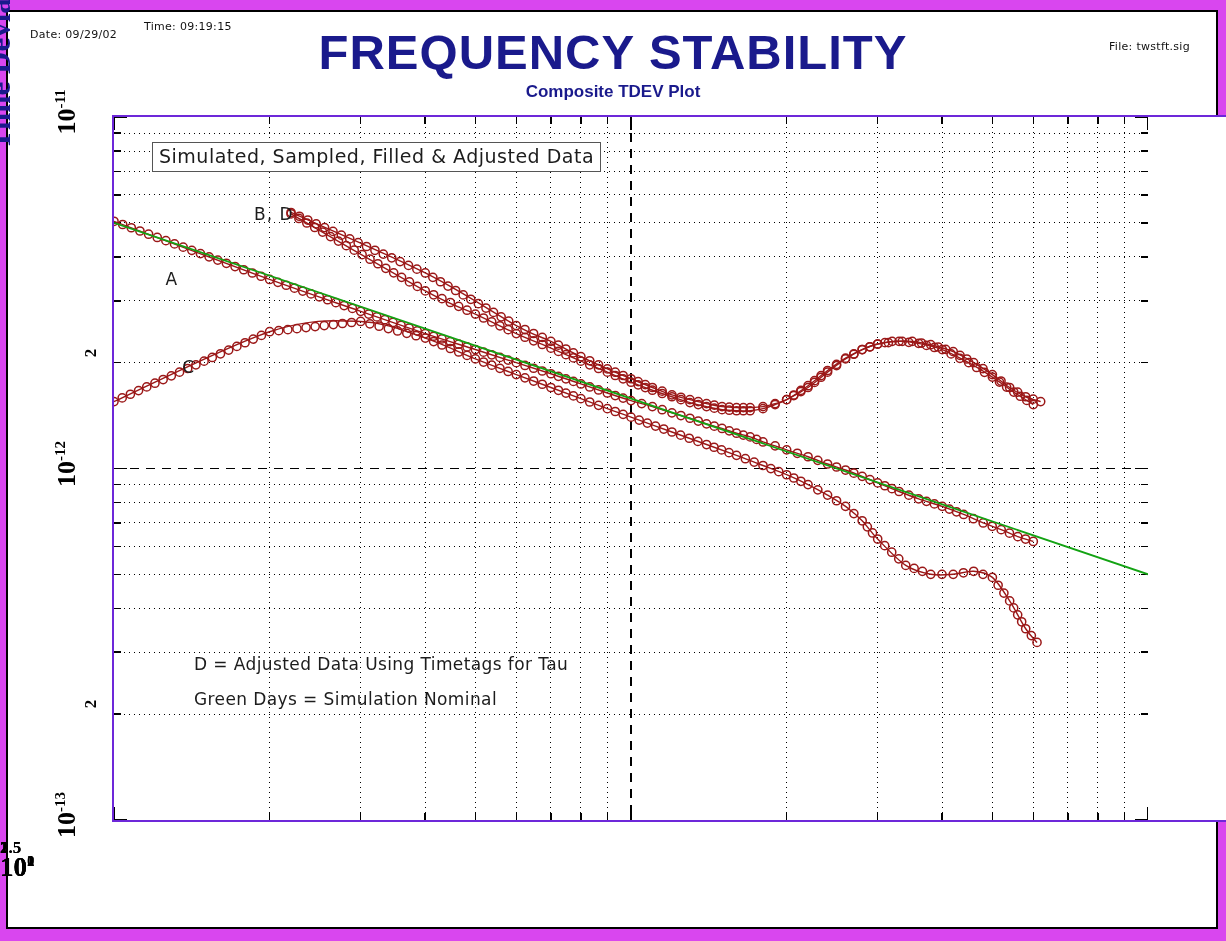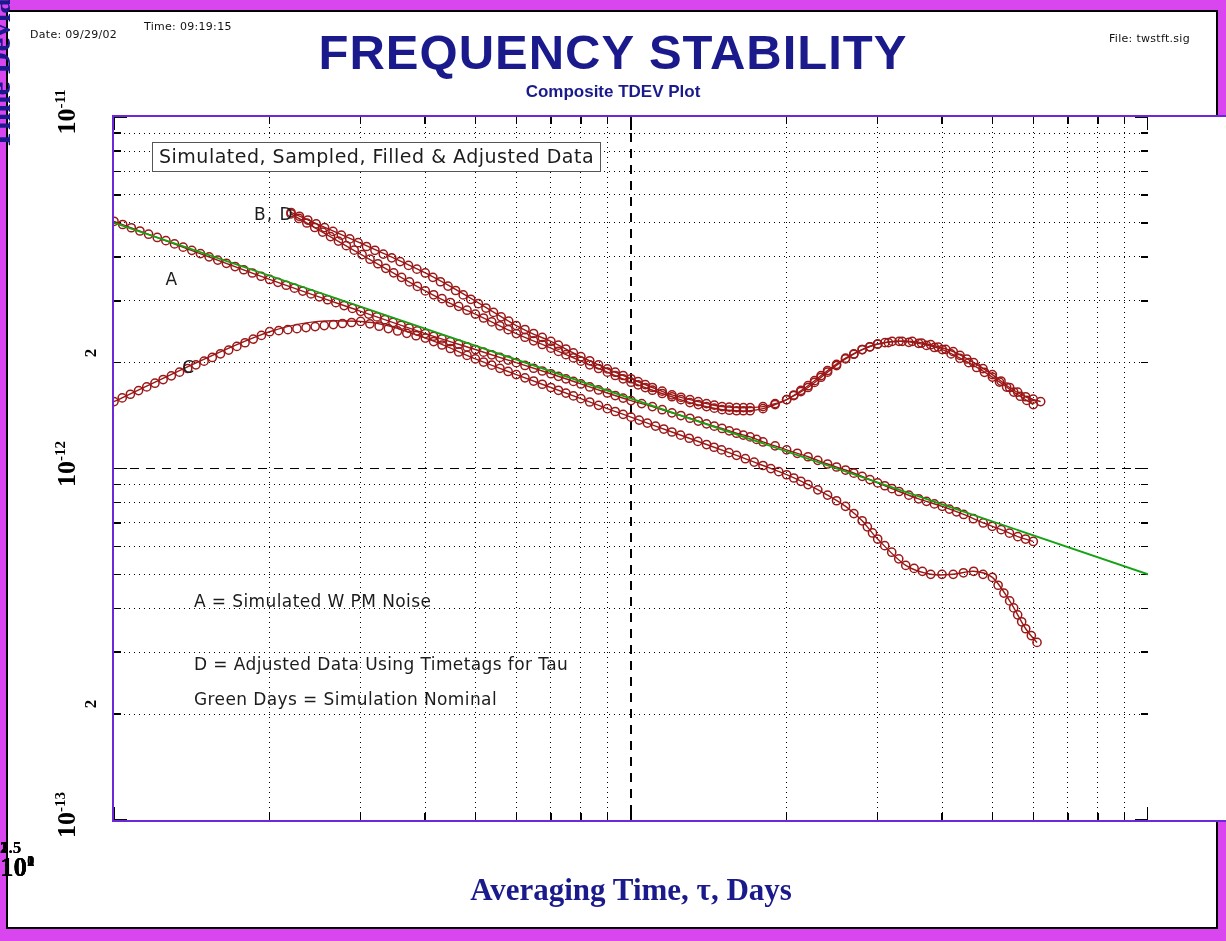--- a/index.html
+++ b/index.html
@@ -3,21 +3,21 @@
 <meta charset="utf-8">
 <style>
   html,body{margin:0;padding:0;background:#ffffff;}
   body{width:1226px;height:941px;font-family:"DejaVu Sans",sans-serif;overflow:hidden;}
   #page{position:relative;width:1226px;height:941px;background:#d946ef;box-sizing:border-box;}
   .outer-frame{position:absolute;left:6px;top:10px;width:1212px;height:919px;border:2px solid #000;box-sizing:border-box;background:#fff;}
 
   .stamp{position:absolute;font-family:"DejaVu Sans",sans-serif;font-size:11px;color:#111;letter-spacing:.3px;white-space:nowrap;}
   #date-stamp{left:22px;top:16px;}
   #time-stamp{left:136px;top:8px;}
-  #file-stamp{right:26px;top:20px;}
+  #file-stamp{right:26px;top:28px;}
 
   #chart-title{position:absolute;left:0;right:0;top:28px;text-align:center;font-family:"Liberation Sans",sans-serif;font-weight:bold;font-size:49px;letter-spacing:1px;color:#1a1a8c;line-height:1;}
   #chart-subtitle{position:absolute;left:0;right:0;top:82px;text-align:center;font-family:"Liberation Sans",sans-serif;font-weight:bold;font-size:17px;color:#1a1a8c;}
 
   #plot-area{position:absolute;left:112px;top:115px;width:1121px;height:707px;border:2px solid #6d28d9;box-sizing:border-box;background:#fff;overflow:hidden;}
   #plot-svg{position:absolute;left:0;top:0;}
 
   
   #y-axis-title{position:absolute;left:-18px;top:150px;width:560px;transform:rotate(-90deg);transform-origin:0 0;
      font-family:"Liberation Serif",serif;font-weight:bold;font-size:31px;color:#1a1a8c;text-align:left;white-space:nowrap;}
@@ -50,21 +50,20 @@
 
     <div class="stamp" id="date-stamp">Date: 09/29/02</div>
     <div class="stamp" id="time-stamp">Time: 09:19:15</div>
     <div class="stamp" id="file-stamp">File: twstft.sig</div>
   </div>
 
   <div id="chart-subtitle">Composite TDEV Plot</div>
   <div id="chart-title">FREQUENCY STABILITY</div>
 
   <div id="y-axis-title">Time Deviation, σ(τ), Seconds</div>
-  <div id="x-axis-title">Averaging Time, τ, Days</div>
 
   <div id="plot-area">
     <svg id="plot-svg" width="1034" height="703">
       <g id="grid-layer">
           <line x1="155.63250775827828" y1="0" x2="155.63250775827828" y2="703" stroke="#000000" stroke-width="1" stroke-dasharray="1,4" shape-rendering="crispEdges"></line>
           <line x1="246.67168869006548" y1="0" x2="246.67168869006548" y2="703" stroke="#000000" stroke-width="1" stroke-dasharray="1,4" shape-rendering="crispEdges"></line>
           <line x1="311.26501551655656" y1="0" x2="311.26501551655656" y2="703" stroke="#000000" stroke-width="1" stroke-dasharray="1,4" shape-rendering="crispEdges"></line>
           <line x1="361.3674922417218" y1="0" x2="361.3674922417218" y2="703" stroke="#000000" stroke-width="1" stroke-dasharray="1,4" shape-rendering="crispEdges"></line>
           <line x1="402.30419644834376" y1="0" x2="402.30419644834376" y2="703" stroke="#000000" stroke-width="1" stroke-dasharray="1,4" shape-rendering="crispEdges"></line>
           <line x1="436.9156866873708" y1="0" x2="436.9156866873708" y2="703" stroke="#000000" stroke-width="1" stroke-dasharray="1,4" shape-rendering="crispEdges"></line>
@@ -600,21 +599,21 @@
           </g>
           <g>
             <path d="M0.00,105.81 L1034.00,457.31" fill="none" stroke="#13a313" stroke-width="1.8"></path>
           </g>
         </g>
     </svg>
 
     <div id="legend-box">Simulated, Sampled, Filled &amp; Adjusted Data</div>
 
     <div id="notes">
-      <span>A = Simulated W PM Noise</span><br>
+      <br>
       <br>
       <br>
       <span>D = Adjusted Data Using Timetags for Tau</span>
       <span class="gap"></span>
       <span>Green Days = Simulation Nominal</span>
     </div>
 
     <div id="annot-layer">
         <div class="curve-tag" style="left: 140.116px; top: 86.917px;">B, D</div>
         <div class="curve-tag" style="left: 51.4276px; top: 152.457px;">A</div>

